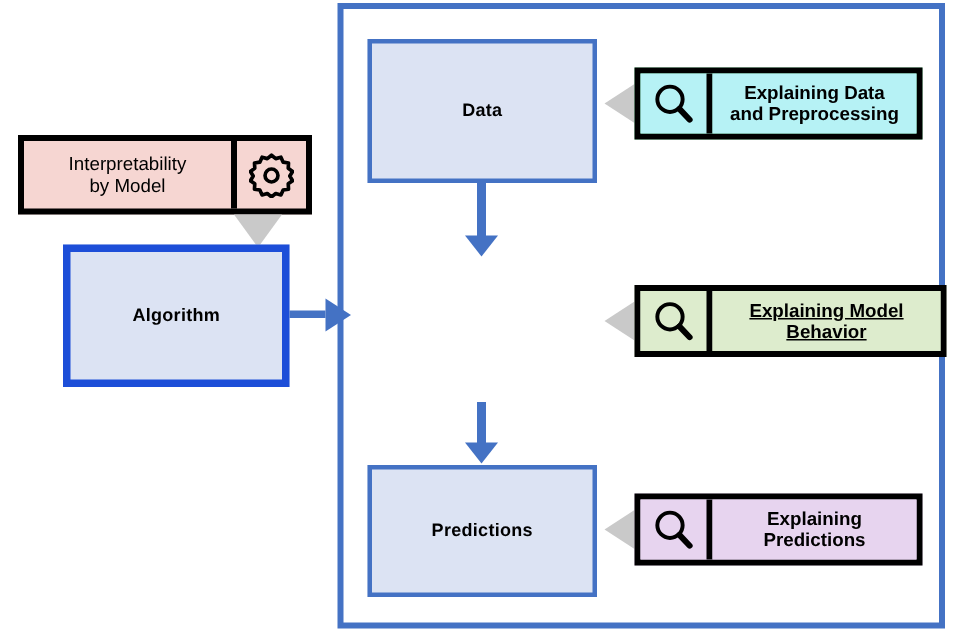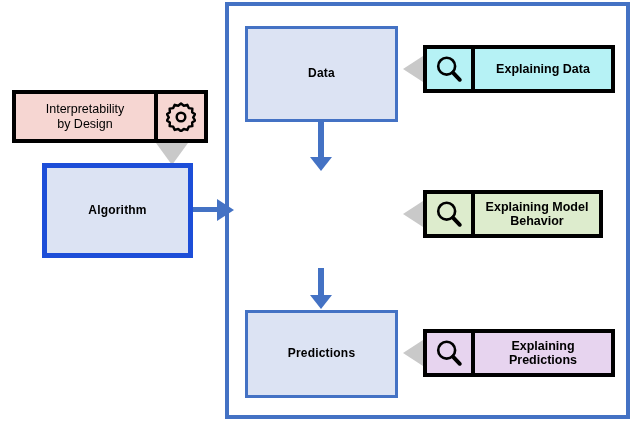--- a/index.html
+++ b/index.html
@@ -185,21 +185,21 @@
     border-top: 13px solid transparent;
     border-bottom: 13px solid transparent;
     border-right: 20px solid #c9c9c9;
   }
 
   #callout-data       { left: 423px; top: 45px;  width: 192px; background: #86efac; }
   #callout-data .co-iconcell,
   #callout-data .co-text { background: #b6f2f5; }
   #tail-data          { left: 403px; top: 56px; }
 
-  #callout-model      { left: 423px; top: 190px; width: 180px; background: #ddeccd; }
+  #callout-model      { left: 423px; top: 190px; width: 208px; background: #ddeccd; text-decoration: underline; }
   #callout-model .co-iconcell,
   #callout-model .co-text { background: #ddeccd; }
   #tail-model         { left: 403px; top: 201px; }
 
   #callout-pred       { left: 423px; top: 329px; width: 192px; background: #e7d4ef; }
   #callout-pred .co-iconcell,
   #callout-pred .co-text { background: #e7d4ef; }
   #tail-pred          { left: 403px; top: 340px; }
 
   svg { display: block; }
@@ -208,21 +208,21 @@
 <body>
 
 <div id="canvas">
 
   <div class="pipeline-container"></div>
 
   <div id="banner-interpretability">
     <div class="banner-text">
       <span>
         <span>Interpretability</span><br>
-        <span>by Design</span>
+        <span>by Model</span>
       </span>
     </div>
     <div class="banner-iconcell">
       <span>
         <svg width="30" height="30" viewBox="0 0 32 32" aria-hidden="true">
           <path d="M16 1.6 l3.0 2.4 3.7 -1.0 1.6 3.5 3.8 0.6 -0.2 3.8 3.1 2.2 -2.0 3.3 2.0 3.3 -3.1 2.2 0.2 3.8 -3.8 0.6 -1.6 3.5 -3.7 -1.0 -3.0 2.4 -3.0 -2.4 -3.7 1.0 -1.6 -3.5 -3.8 -0.6 0.2 -3.8 -3.1 -2.2 2.0 -3.3 -2.0 -3.3 3.1 -2.2 -0.2 -3.8 3.8 -0.6 1.6 -3.5 3.7 1.0 z" fill="none" stroke="#000000" stroke-width="2.6" stroke-linejoin="round"></path>
           <circle cx="16" cy="16" r="4.6" fill="none" stroke="#000000" stroke-width="2.6"></circle>
         </svg>
       </span>
     </div>
@@ -256,20 +256,21 @@
       <span>
         <svg width="30" height="30" viewBox="0 0 32 32" aria-hidden="true">
           <circle cx="13.5" cy="13" r="9" fill="none" stroke="#000000" stroke-width="2.8"></circle>
           <line x1="20.2" y1="19.8" x2="27.5" y2="27.5" stroke="#000000" stroke-width="4.2" stroke-linecap="round"></line>
         </svg>
       </span>
     </div>
     <div class="co-text">
       <span>
         <span>Explaining Data</span><br>
+        <span>and Preprocessing</span>
       </span>
     </div>
   </div>
 
   <div class="callout-tail" id="tail-model"></div>
   <div class="callout" id="callout-model">
     <div class="co-iconcell">
       <span>
         <svg width="30" height="30" viewBox="0 0 32 32" aria-hidden="true">
           <circle cx="13.5" cy="13" r="9" fill="none" stroke="#000000" stroke-width="2.8"></circle>

